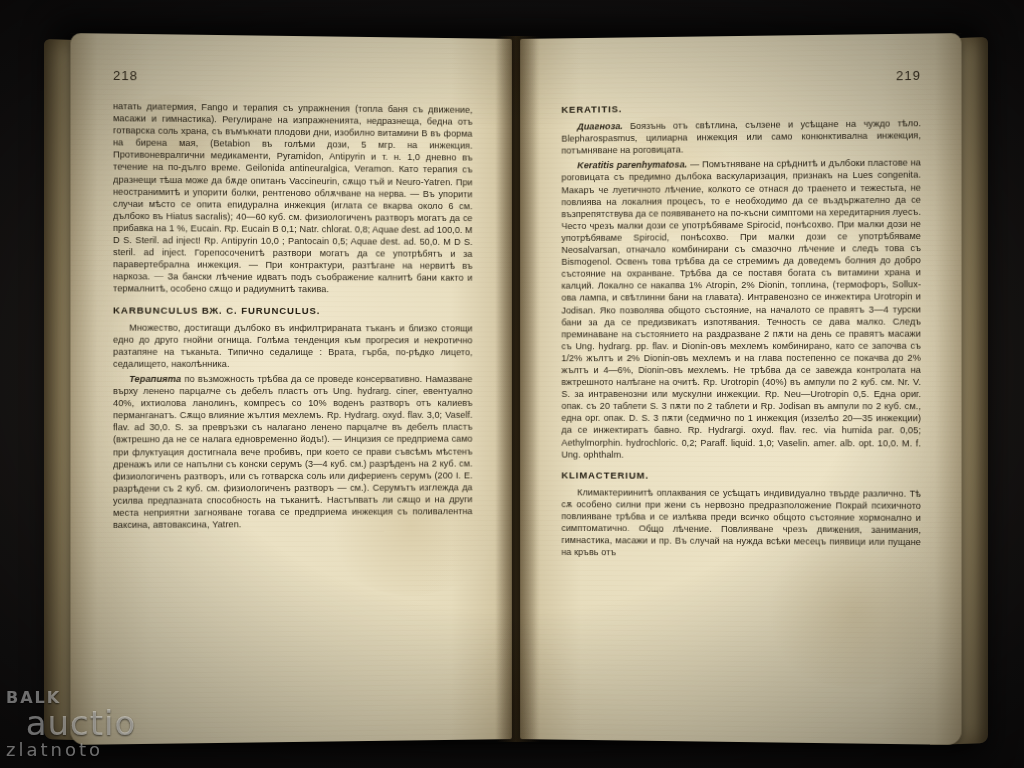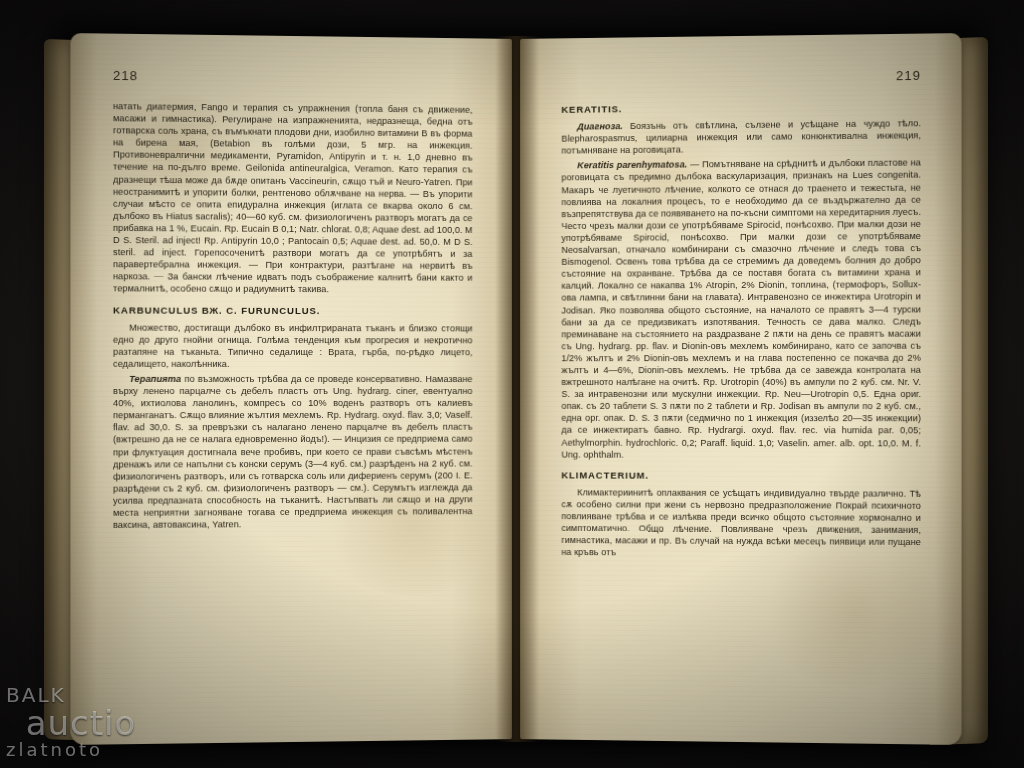--- a/index.html
+++ b/index.html
@@ -164,21 +164,21 @@
   .wm {
     position: absolute;
     left: 6px;
     bottom: 8px;
     width: 150px;
     color: rgba(255,255,255,.42);
     font-family: "DejaVu Sans", sans-serif;
     pointer-events: none;
     text-shadow: 0 1px 2px rgba(0,0,0,.6);
   }
-  .wm .w1 { font-size: 20px; letter-spacing: 2px; font-weight: 400; }
+  .wm .w1 { font-size: 16px; letter-spacing: 2px; font-weight: 700; }
   .wm .w2 { font-size: 34px; letter-spacing: 1px; line-height: 32px; font-weight: 400; text-align: center; }
   .wm .w3 { font-size: 18px; letter-spacing: 3px; }
 </style>
 </head>
 <body>
 
 <div id="shot">
   <div class="desk"></div>
 
   <div class="book">

